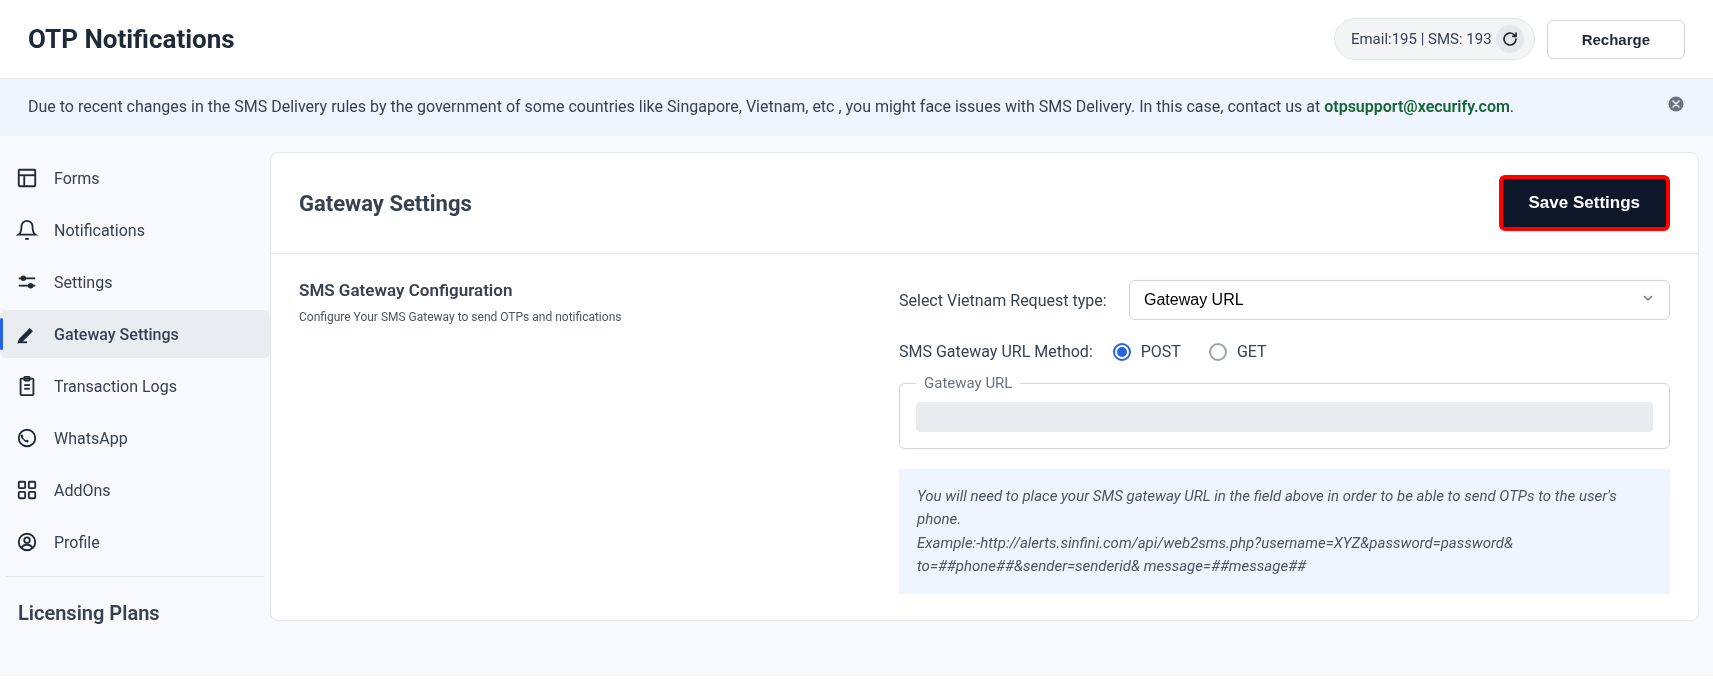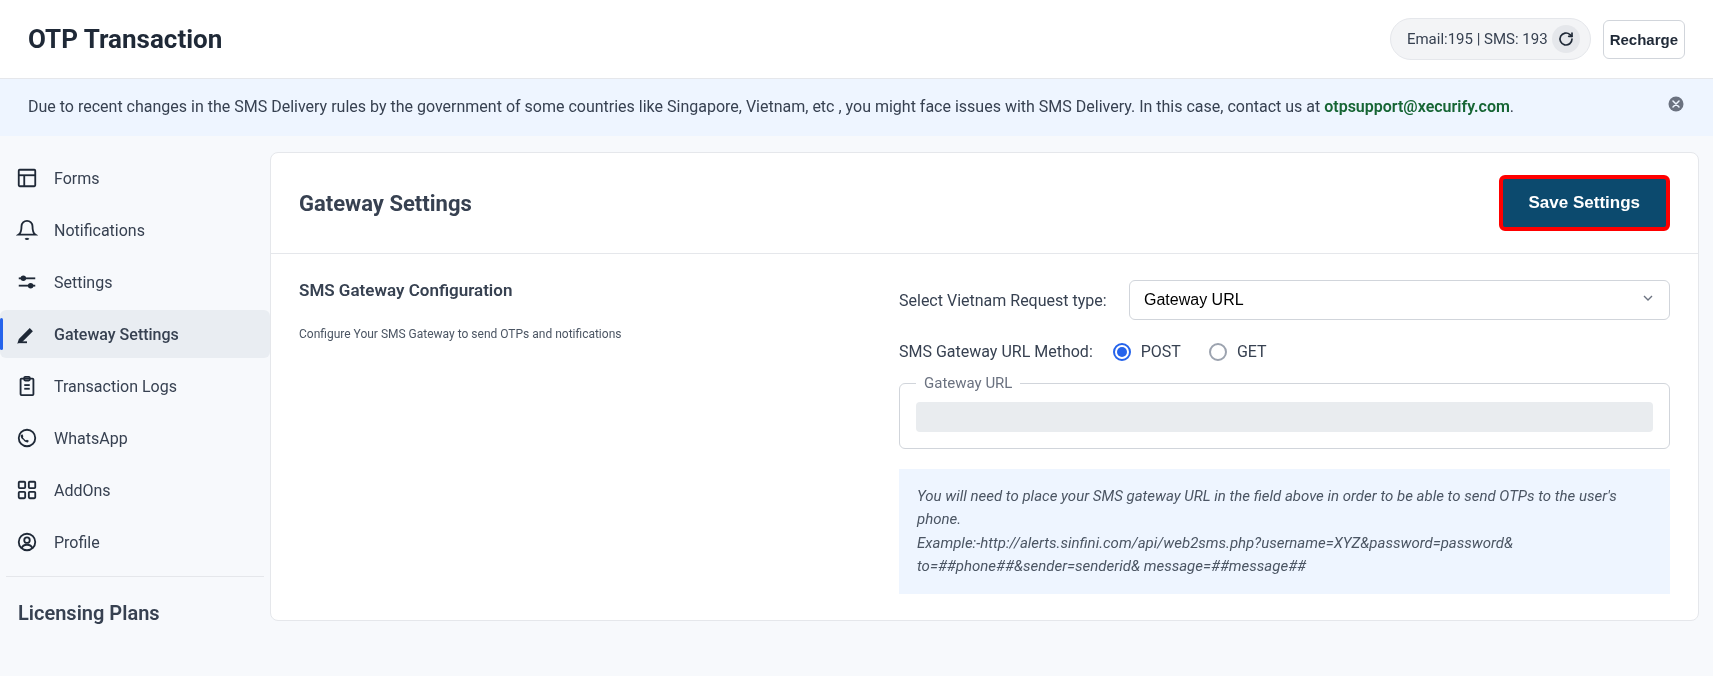--- a/index.html
+++ b/index.html
@@ -47,21 +47,21 @@
       background: #e5e7eb;
       display: flex;
       align-items: center;
       justify-content: center;
       cursor: pointer;
     }
     .recharge-btn {
       background: #ffffff;
       border: 1px solid #d1d5db;
       border-radius: 6px;
-      padding: 10px 6px;
+      padding: 10px 34px;
       font-size: 15px;
       font-weight: 600;
       color: #1f2937;
       cursor: pointer;
     }
     .alert-banner {
       background: #eef5ff;
       padding: 16px 28px;
       display: flex;
       justify-content: space-between;
@@ -151,42 +151,42 @@
       align-items: center;
       padding: 22px 28px;
       border-bottom: 1px solid #e5e7eb;
     }
     .card-title {
       font-size: 22px;
       font-weight: 700;
       color: #374151;
     }
     .save-btn {
-      background: #0c4a6e;
+      background: #0f172a;
       color: #ffffff;
       font-size: 17px;
       font-weight: 700;
       padding: 14px 26px;
       border-radius: 6px;
       cursor: pointer;
       border: 4px solid #ff0000;
     }
     .card-body {
       padding: 26px 28px;
       display: flex;
       gap: 40px;
     }
     .config-left {
       flex: 0 0 560px;
     }
     .config-subtitle {
       font-size: 17px;
       font-weight: 600;
       color: #374151;
-      margin-bottom: 27px;
+      margin-bottom: 10px;
     }
     .config-desc {
       font-size: 12px;
       color: #4b5563;
     }
     .config-right {
       flex: 1;
     }
     .form-row {
       display: flex;
@@ -285,21 +285,21 @@
       font-size: 15px;
       font-style: italic;
       color: #4b5563;
       line-height: 1.55;
     }
   </style>
 </head>
 <body>
 
 <div class="header">
-  <h1 class="page-title">OTP Transaction</h1>
+  <h1 class="page-title">OTP Notifications</h1>
   <div class="header-right">
     <div class="credit-badge">
       <span>Email:195 | SMS: 193</span>
       <span class="refresh-icon-wrap">
         <svg width="16" height="16" viewBox="0 0 24 24" fill="none" stroke="#1f2937" stroke-width="2.5" stroke-linecap="round" stroke-linejoin="round">
             <path d="M21 12a9 9 0 1 1-3-6.7L21 8"></path>
             <polyline points="21 3 21 8 16 8"></polyline>
           </svg>
       </span>
     </div>

